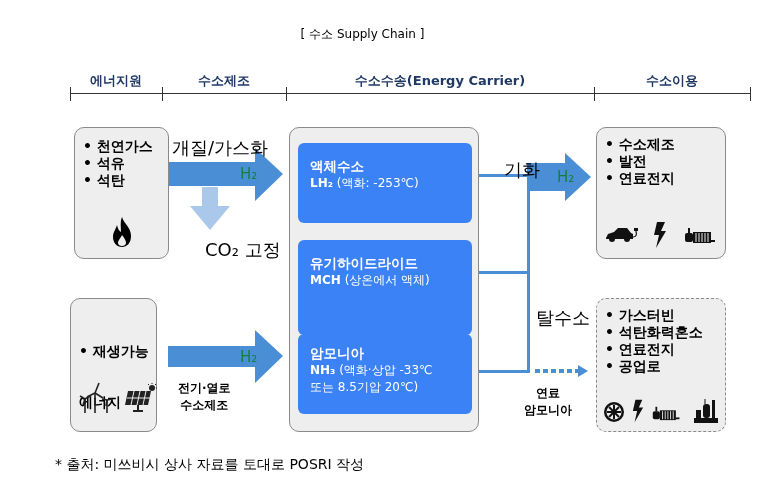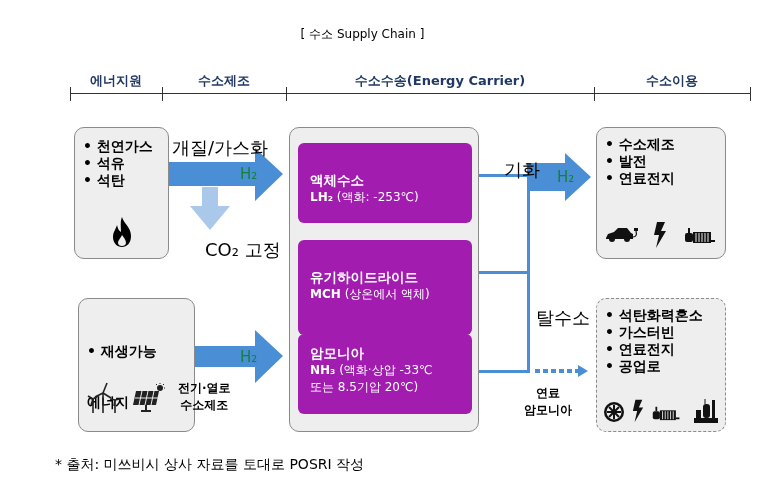--- a/index.html
+++ b/index.html
@@ -7,21 +7,21 @@
          font-family:"DejaVu Sans", "Liberation Sans", sans-serif; color:#000; }
   .abs { position:absolute; }
   .title { left:0; width:725px; top:26px; text-align:center; font-size:12px; }
   .stage { font-size:13px; font-weight:bold; color:#1f3864; text-align:center; top:72px; }
   .hline { left:70px; width:680px; top:93px; height:0; border-top:1px solid #333; }
   .vtick { top:87px; height:14px; width:0; border-left:1px solid #333; }
   .box { background:#eeeeee; border:1px solid #8a8a8a; border-radius:10px; box-sizing:border-box; }
   .box.dashed { border:1px dashed #8a8a8a; }
   .list { font-size:14px; font-weight:bold; line-height:17px; }
   .list div { white-space:nowrap; }
-  .dark { background:#a21caf; border-radius:6px; color:#fff; box-sizing:border-box; padding:28px 12px; }
+  .dark { background:#3b82f6; border-radius:6px; color:#fff; box-sizing:border-box; padding:14px 12px; }
   .dark .h { font-size:13.5px; font-weight:bold; line-height:18px; }
   .dark .s { font-size:12px; line-height:17px; }
   .dark .s b { font-weight:bold; }
   .lbl { font-size:18px; font-weight:normal; white-space:nowrap; }
   .lbl2 { font-size:12px; font-weight:bold; text-align:center; line-height:17px; }
   .h2 { color:#15803d; font-weight:normal; font-size:15px; }
   .foot { left:55px; top:456px; font-size:14px; }
   svg { overflow:visible; }
 </style>
 </head>
@@ -71,21 +71,21 @@
   </div>
   <svg class="abs" style="left:34px;top:88px;" width="26" height="32" viewBox="0 0 26 32">
     <path d="M13 1 C15 8 22 11 22 20 C22 27 18 31 13 31 C8 31 4 27 4 21 C4 16 7 13 8 9 C9 13 10 15 12 16 C12 10 11 6 13 1 Z" fill="#000"></path>
     <path d="M13 19 C15 22 17 24 17 27 C17 29 15 30 13 30 C11 30 9 29 9 27 C9 24 12 22 13 19 Z" fill="#eee"></path>
   </svg>
 </div>
 
 <div class="abs lbl" style="left:172px;top:136px;">개질/가스화</div>
 <div class="abs lbl" style="left:185px;top:238px;margin-left:20px;">CO₂ 고정</div>
 
-<div class="abs box" style="left:70px;top:298px;width:117px;height:134px;margin-left:8px;">
+<div class="abs box" style="left:70px;top:298px;width:87px;height:134px;">
   <div class="abs list" style="left:8px;top:10px;white-space:pre;">
     <div>• 재생가능</div>
     <div>  에너지</div>
   </div>
   <svg class="abs" style="left:8px;top:84px;" width="34" height="30" viewBox="0 0 34 30">
     <g stroke="#222" stroke-width="1.6" fill="none">
       <line x1="16" y1="10" x2="16" y2="30"></line>
         <line x1="16" y1="10" x2="20" y2="0"></line>
         <line x1="16" y1="10" x2="8" y2="14"></line>
         <line x1="16" y1="10" x2="24" y2="15"></line>
@@ -175,22 +175,22 @@
         <line x1="17" y1="7" x2="17" y2="16"></line>
         <line x1="20" y1="7" x2="20" y2="16"></line>
         <line x1="23" y1="7" x2="23" y2="16"></line>
       </g>
     <rect x="26" y="14" width="4" height="2" fill="#111"></rect>
   </svg>
 </div>
 
 <div class="abs box dashed" style="left:596px;top:298px;width:130px;height:134px;">
   <div class="abs list" style="left:8px;top:8px;">
+    <div>• 가스터빈</div>
     <div>• 석탄화력혼소</div>
-    <div>• 가스터빈</div>
     <div>• 연료전지</div>
     <div>• 공업로</div>
   </div>
   <svg class="abs" style="left:6px;top:102px;" width="22" height="22" viewBox="0 0 22 22">
     <circle cx="11" cy="11" r="10" fill="#111"></circle>
       <circle cx="11" cy="11" r="7.5" fill="#eee"></circle>
     <g stroke="#111" stroke-width="2">
         <line x1="11" y1="4" x2="11" y2="18"></line>
         <line x1="4" y1="11" x2="18" y2="11"></line>
         <line x1="6" y1="6" x2="16" y2="16"></line>

